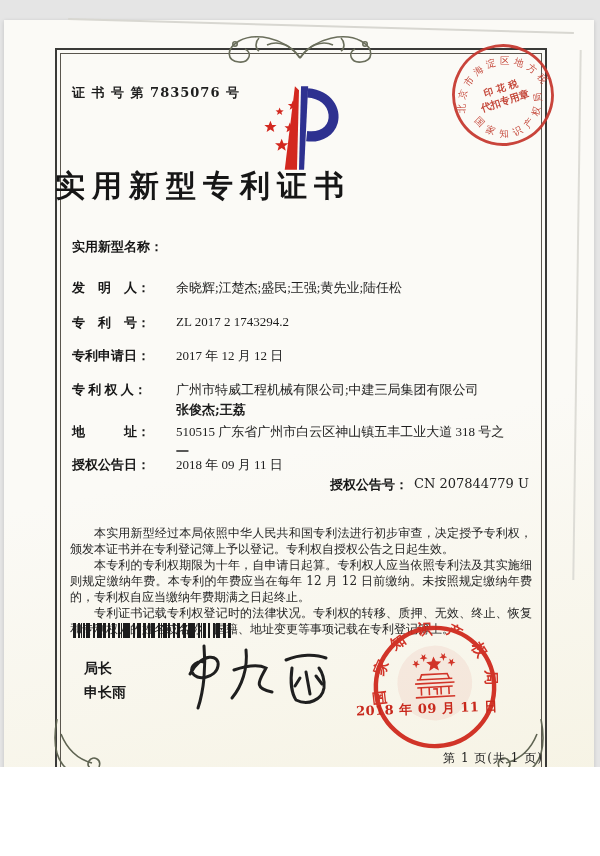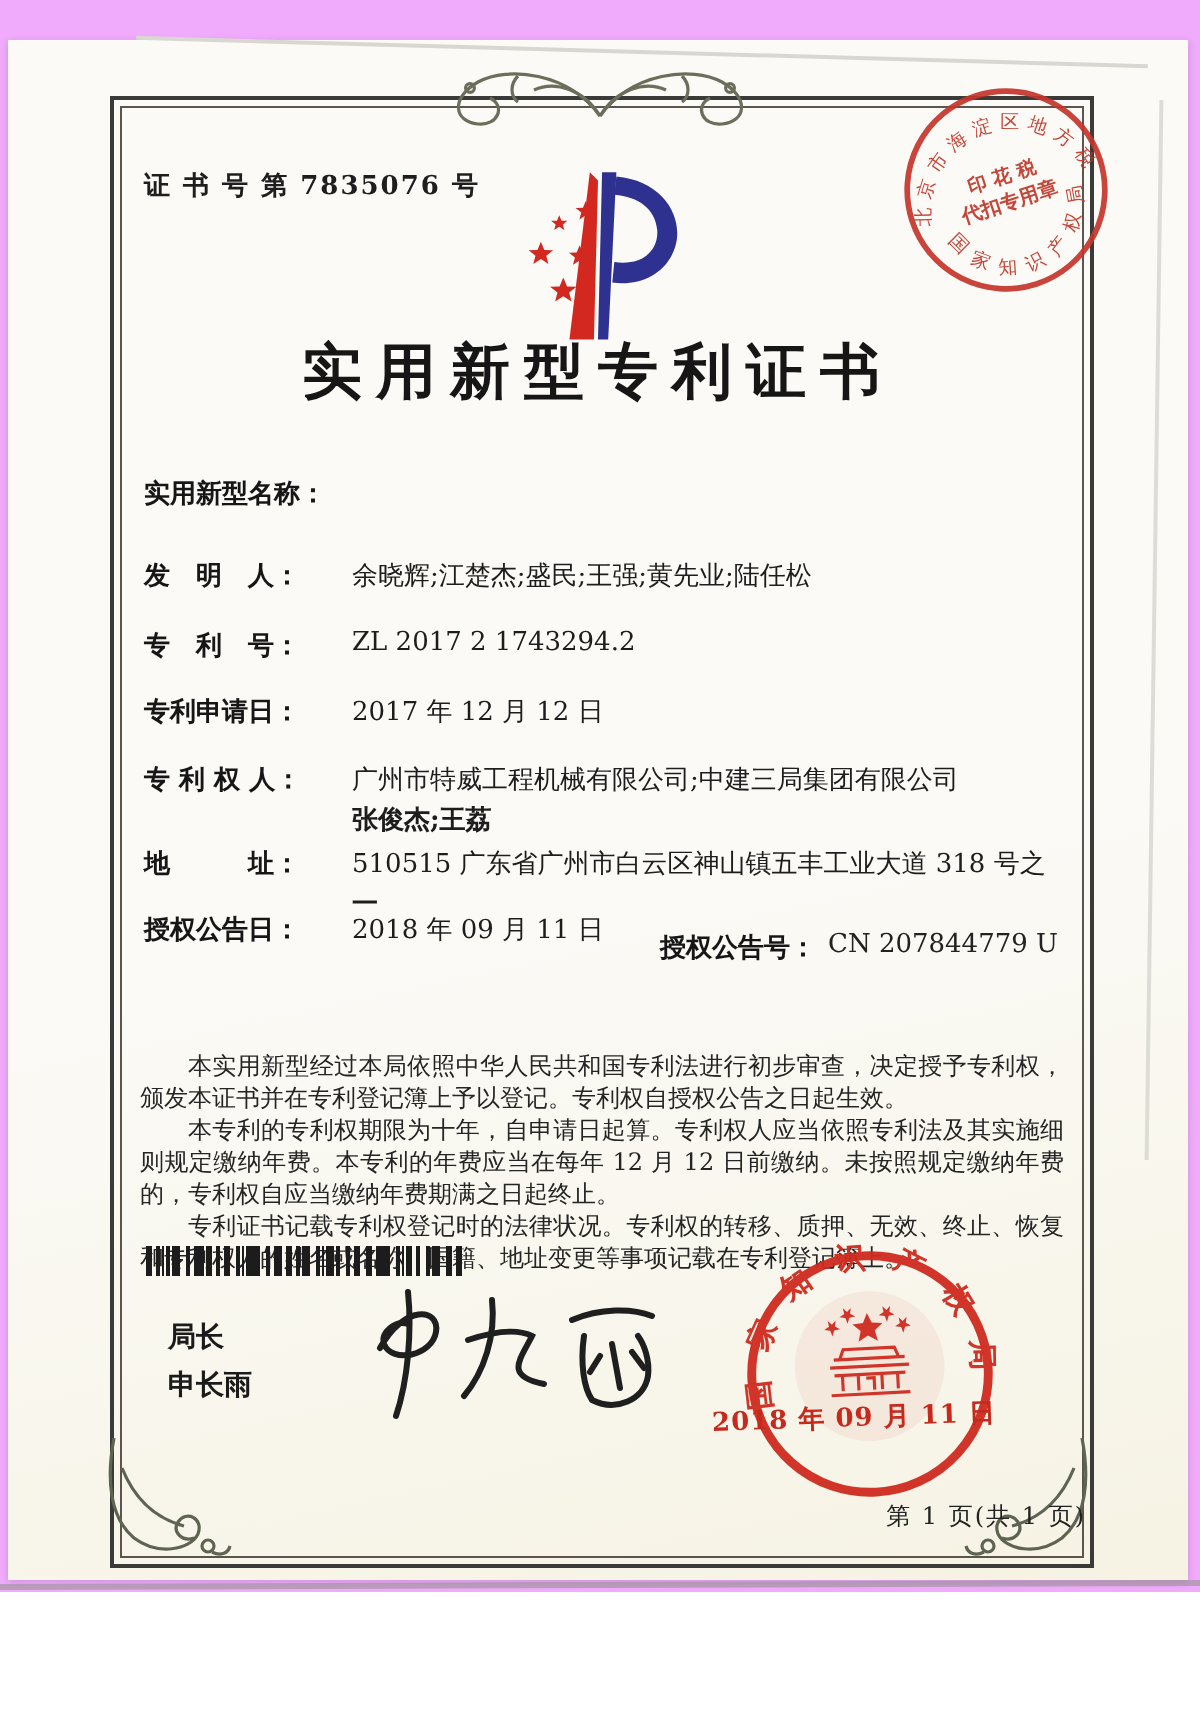--- a/index.html
+++ b/index.html
@@ -1,31 +1,31 @@
 <!DOCTYPE html>
 <html><head>
 <meta charset="utf-8">
 <style>
   html,body{margin:0;padding:0;}
   body{width:600px;height:856px;background:#ffffff;font-family:"DejaVu Serif",serif;color:#222;}
-  .canvas{position:relative;width:600px;height:856px;overflow:hidden;background:#f0abfc;}
+  .canvas{position:relative;width:600px;height:767px;overflow:hidden;background:#e5e5e5;}
   .paper{position:absolute;left:4px;top:20px;width:590px;height:770px;
          background:linear-gradient(168deg,#fbfaf6 55%,#f6f3e4 100%);
          box-shadow:0 1px 4px rgba(0,0,0,.15);}
   .scan-edge-top{position:absolute;left:68px;top:25px;width:506px;border-top:2px solid #d8d7d1;transform:rotate(1.6deg);}
   .scan-edge-right{position:absolute;left:576px;top:50px;height:530px;border-left:2px solid #dddcd6;transform:rotate(.8deg);}
   .paper-bottom-edge{position:absolute;left:0;top:791px;width:600px;height:3px;background:#8f8f8a;opacity:.55;transform:rotate(-.2deg);}
   .frame{position:absolute;left:55px;top:48px;width:488px;height:732px;border:2px solid #3a3a38;}
   .frame-inner{position:absolute;left:3px;top:3px;right:3px;bottom:3px;border:1px solid #5a564e;}
   .orn{position:absolute;}
   .cert-no{position:absolute;left:72px;top:84px;font-size:13px;font-weight:600;letter-spacing:1px;color:#1e1e1e;white-space:pre;}
   .seal-top{position:absolute;left:446px;top:38px;width:114px;height:114px;transform:rotate(-18deg);opacity:.92;}
   .logo{position:absolute;left:248px;top:78px;width:102px;height:102px;}
-  .title{position:absolute;left:55px;top:166px;width:488px;text-align:center;font-size:30px;font-weight:700;letter-spacing:7px;color:#161616;}
-  .row{position:absolute;left:72px;display:flex;font-size:13px;}
+  .title{position:absolute;left:55px;top:166px;width:488px;font-size:30px;font-weight:700;letter-spacing:7px;color:#161616;}
+  .row{position:absolute;left:72px;display:flex;font-size:13px;font-family:Liberation Serif, serif;}
   .row .lab{width:104px;font-weight:700;white-space:pre;color:#161616;flex:0 0 auto;}
   .row .val{font-weight:500;white-space:pre;color:#1d1d1d;}
   .subval{position:absolute;left:176px;font-size:13px;font-weight:700;white-space:pre;color:#1d1d1d;}
   .grant-right{position:absolute;left:330px;display:flex;font-size:13px;}
   .grant-right .lab{font-weight:700;white-space:pre;margin-right:6px;color:#161616;}
   .paras{position:absolute;left:70px;top:481px;width:462px;font-size:12px;line-height:16px;text-align:justify;color:#252525;margin-top:44px;}
   .paras p{margin:0;text-indent:2em;}
   .barcode{position:absolute;left:73px;top:623px;width:158px;height:15px;
     background-image:repeating-linear-gradient(90deg,#1c1c1c 0 2px,transparent 2px 5px),
                      repeating-linear-gradient(90deg,#1c1c1c 0 1px,transparent 1px 8px),
@@ -152,21 +152,21 @@
   <div class="row" style="top:423px">
     <span class="lab">地　　　址：</span>
     <span class="val">510515 广东省广州市白云区神山镇五丰工业大道 318 号之</span>
   </div>
   <div class="subval" style="top:443px">一</div>
 
   <div class="row" style="top:456px">
     <span class="lab">授权公告日：</span>
     <span class="val">2018 年 09 月 11 日</span>
   </div>
-  <div class="grant-right" style="top:465px">
+  <div class="grant-right" style="top:476px">
     <span class="lab">授权公告号：</span>
     <span class="val">CN 207844779 U</span>
   </div>
 
   <div class="paras">
     <p>本实用新型经过本局依照中华人民共和国专利法进行初步审查，决定授予专利权，颁发本证书并在专利登记簿上予以登记。专利权自授权公告之日起生效。</p>
     <p>本专利的专利权期限为十年，自申请日起算。专利权人应当依照专利法及其实施细则规定缴纳年费。本专利的年费应当在每年 12 月 12 日前缴纳。未按照规定缴纳年费的，专利权自应当缴纳年费期满之日起终止。</p>
     <p>专利证书记载专利权登记时的法律状况。专利权的转移、质押、无效、终止、恢复和专利权人的姓名或名称、国籍、地址变更等事项记载在专利登记簿上。</p>
   </div>
 

